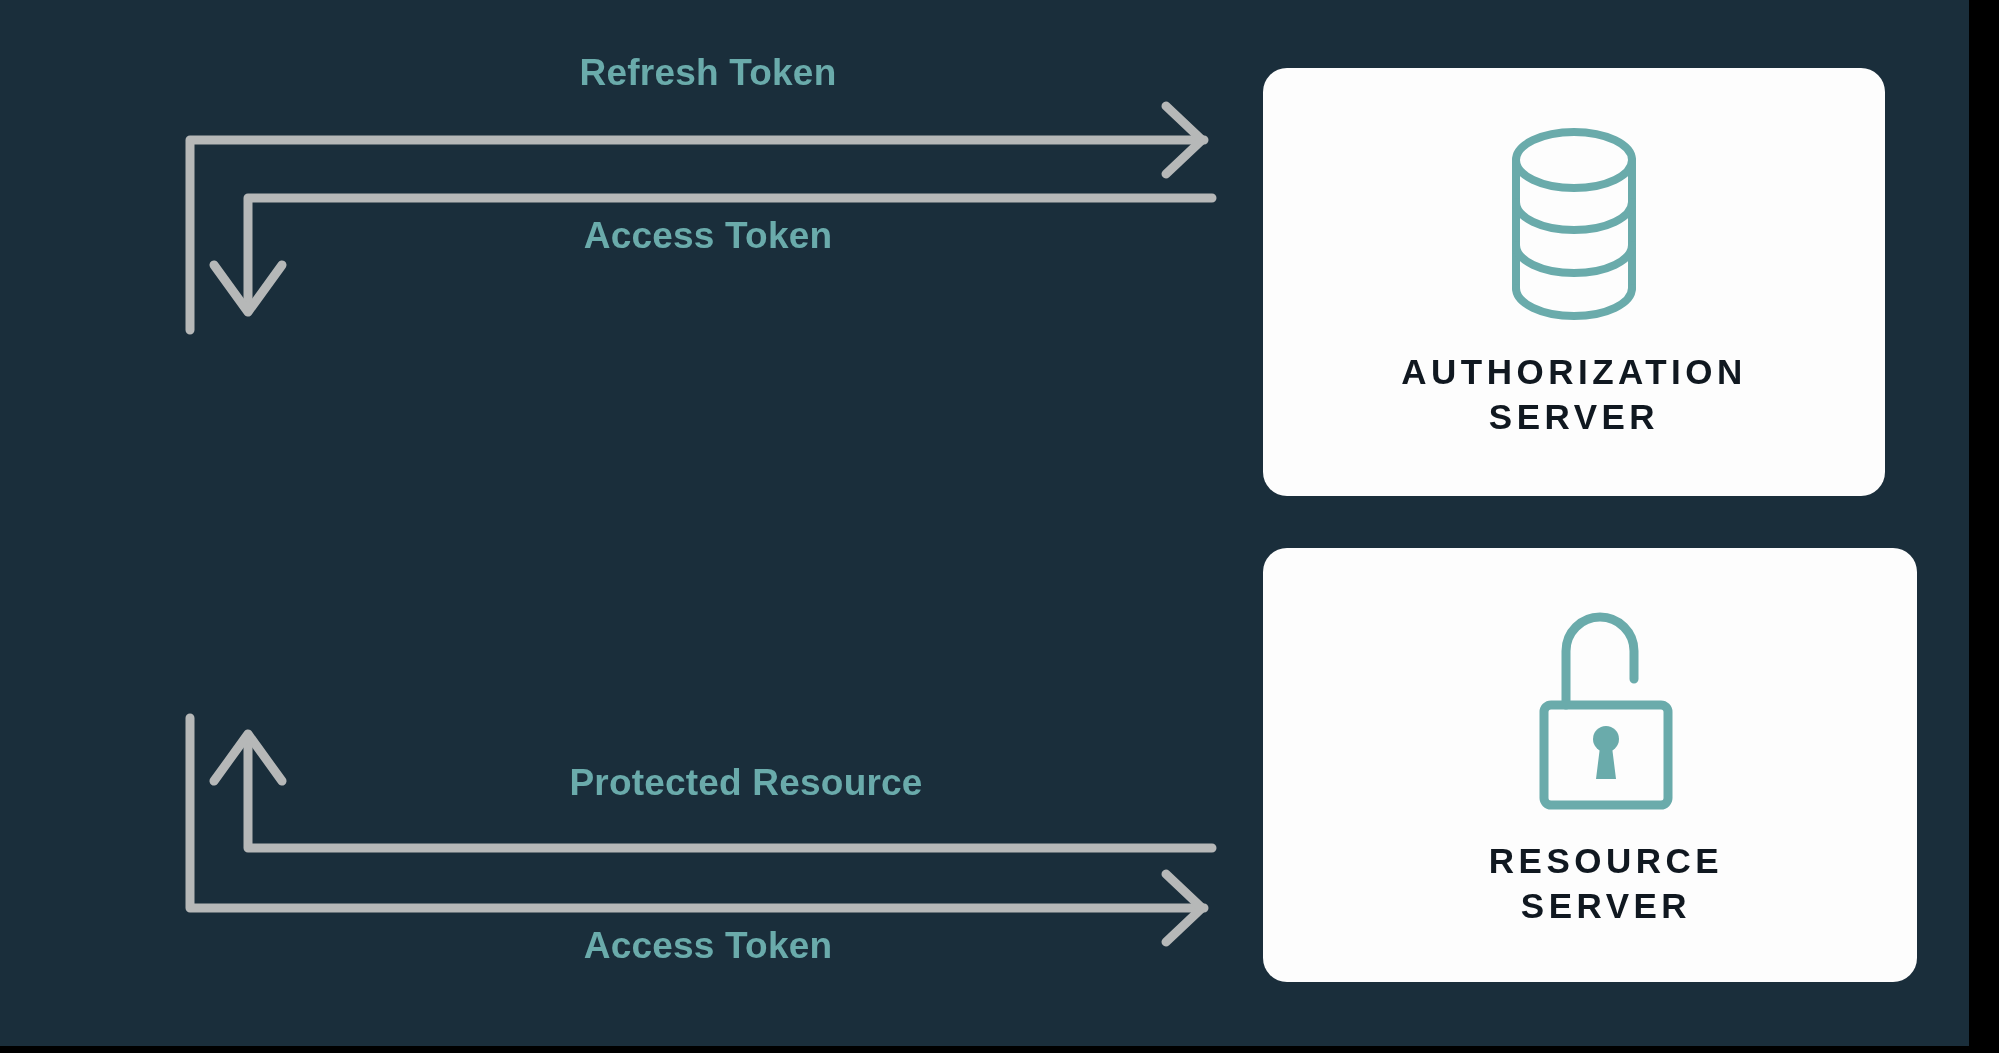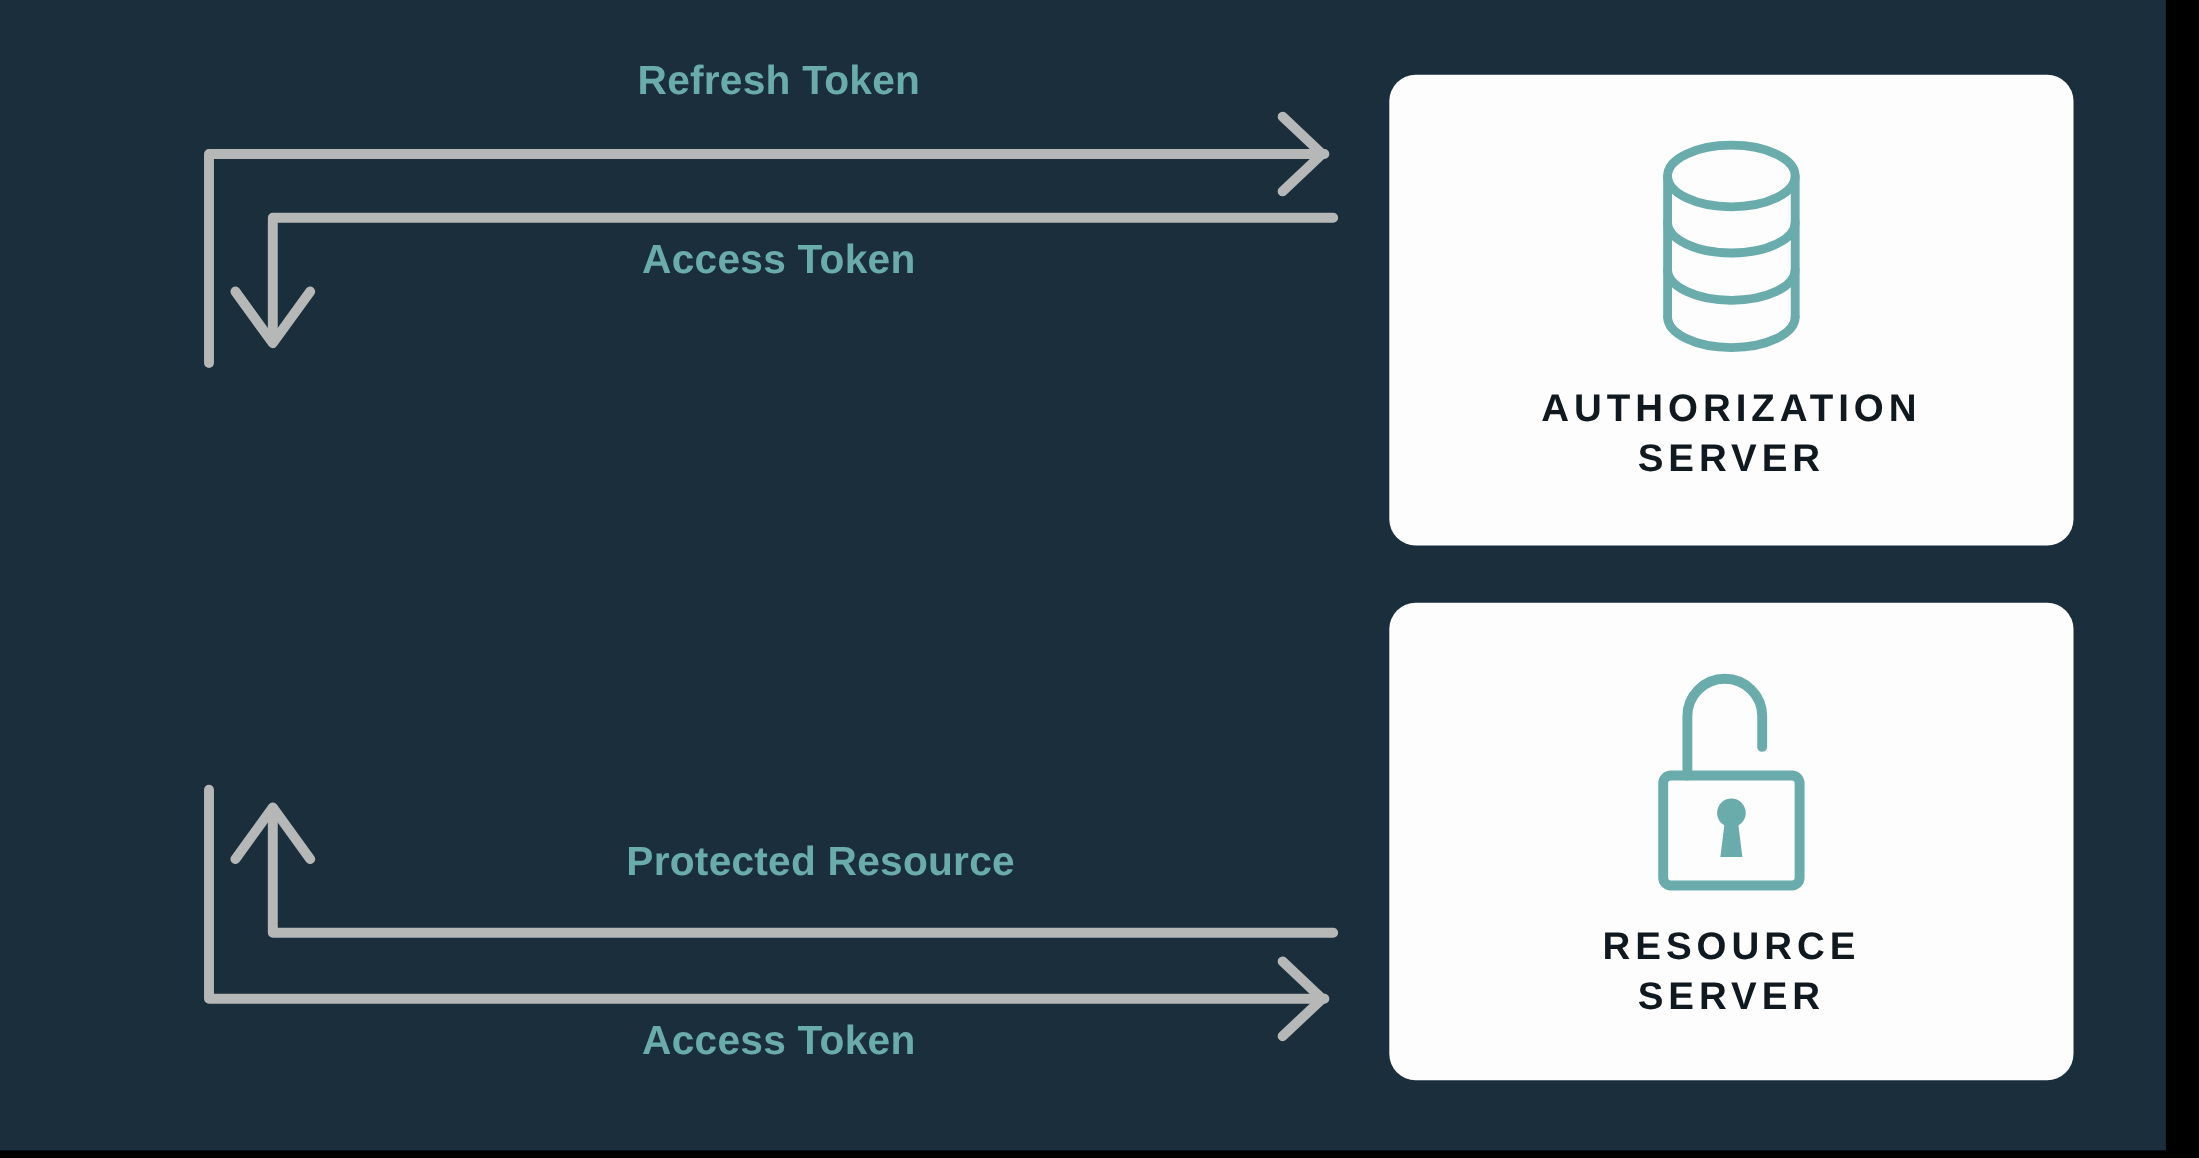--- a/index.html
+++ b/index.html
@@ -95,21 +95,21 @@
     left: 1263px;
     width: 622px;
     background: #FDFDFD;
     border-radius: 24px;
     display: flex;
     flex-direction: column;
     align-items: center;
     justify-content: center;
   }
   #card-authorization { top: 68px;  height: 428px; }
-  #card-resource      { top: 548px; height: 434px; }
+  #card-resource      { top: 548px; height: 434px; padding-left: 32px; }
 
   .server-icon {
     display: block;
   }
   .server-title {
     margin-top: 26px;
     color: #101820;
     font-weight: bold;
     font-size: 35px;
     letter-spacing: 4.5px;

